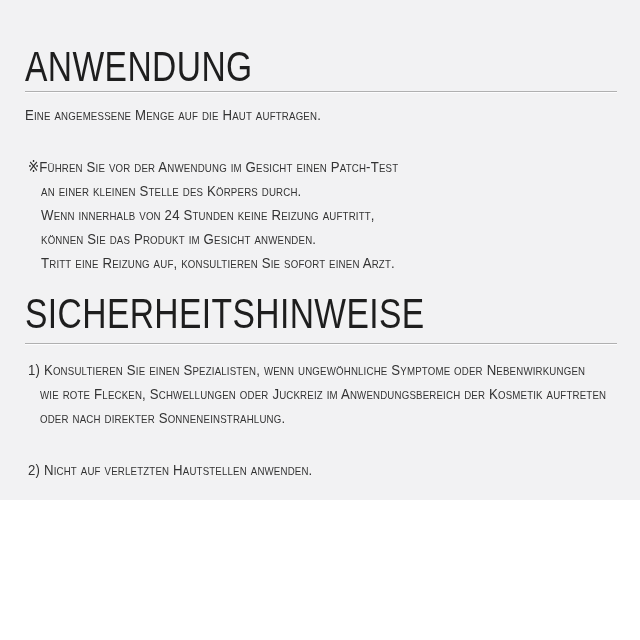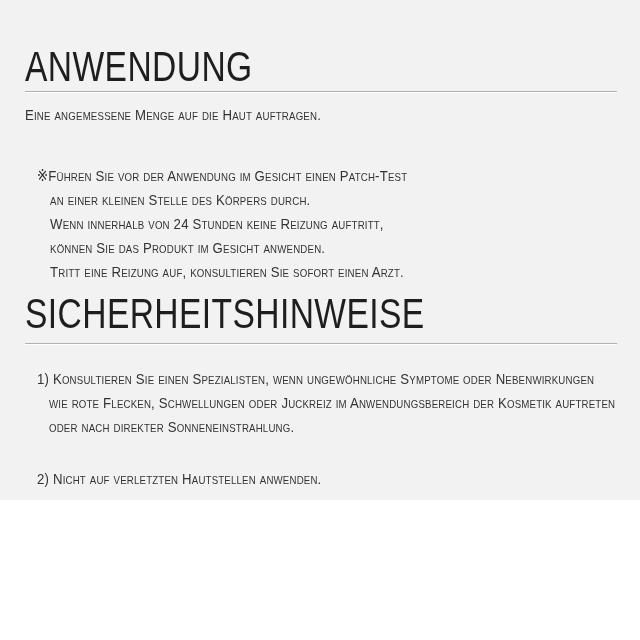--- a/index.html
+++ b/index.html
@@ -25,21 +25,21 @@
   .divider-2 { top:343px; }
   .sc {
     font-variant:small-caps;
     font-size:15px; letter-spacing:0.2px; white-space:nowrap;
     color:#333333;
   }
   .intro {
     position:absolute; left:25px; top:106px; margin:0;
     transform:scaleX(0.88); transform-origin:0 0;
   }
-  .textblock { position:absolute; left:25px; margin:12px; }
+  .textblock { position:absolute; left:25px; margin:3px; }
   .note-block  { top:152px; line-height:24px; }
   .item-1 { top:355px; line-height:24px; }
   .item-2 { top:455px; line-height:24px;text-align:center; }
   .item-3 { top:501px; line-height:24.5px; }
   .line { transform:scaleX(0.88); transform-origin:0 0; }
   .line.indent-13 { margin-left:13px; }
   .line.indent-12 { margin-left:12px; }
   .logo {
     position:absolute; left:25px; top:583px; margin:0;
     font-family:"Liberation Serif","DejaVu Serif",serif;

